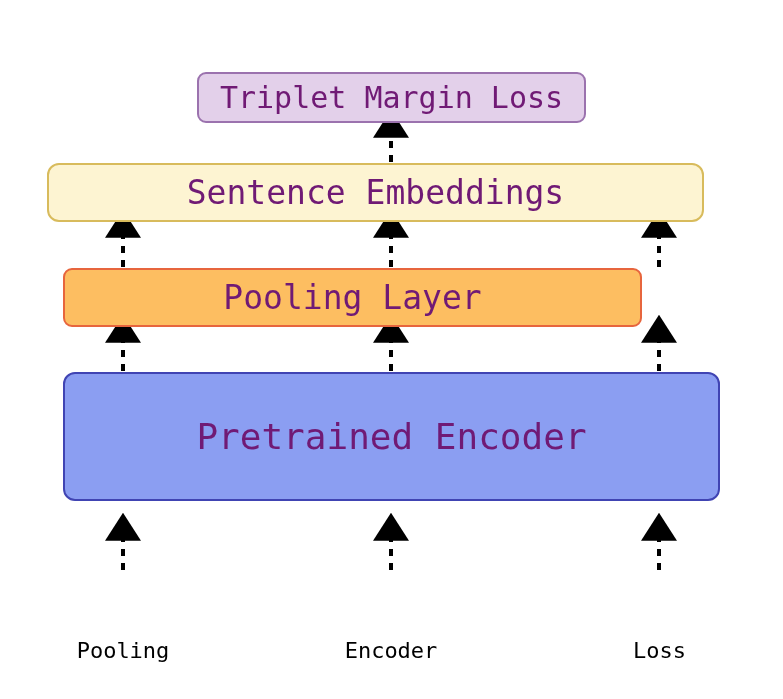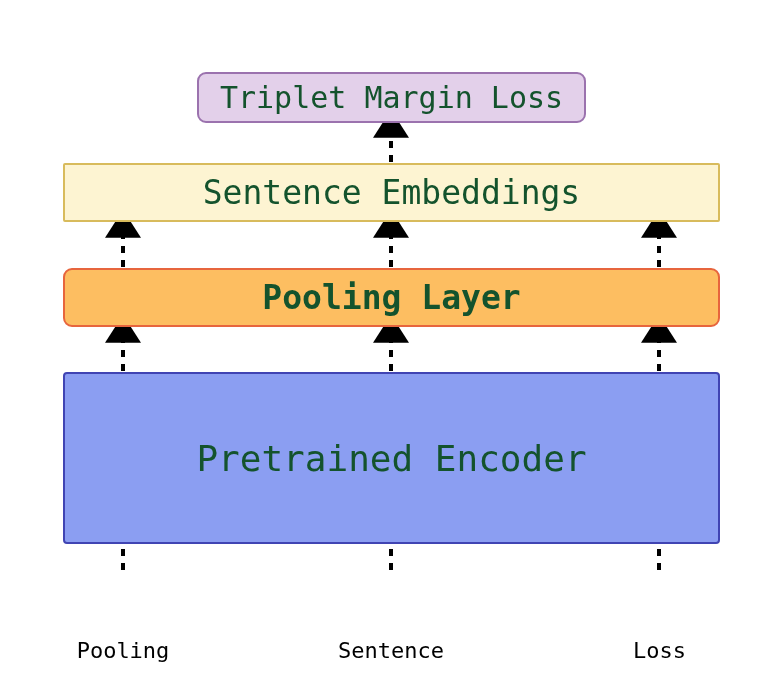--- a/index.html
+++ b/index.html
@@ -26,64 +26,63 @@
     height: 699px;
     pointer-events: none;
   }
   .node {
     position: absolute;
     box-sizing: border-box;
     display: flex;
     align-items: center;
     justify-content: center;
     text-align: center;
-    color: #14532d;
+    color: #701a75;
     letter-spacing: 0px;
     white-space: nowrap;
     z-index: 2;
   }
   .node-loss {
     left: 197px;
     top: 72px;
     width: 389px;
     height: 51px;
     background: #e3d0ea;
     border: 2.5px solid #9b72ae;
     border-radius: 9px;
     font-size: 30px;
   }
   .node-embeddings {
-    left: 63px;
+    left: 47px;
     top: 163px;
     width: 657px;
     height: 59px;
     background: #fdf4d2;
     border: 2.5px solid #d8bb5c;
-    border-radius: 2px;
+    border-radius: 12px;
     font-size: 33px;
   }
   .node-pooling {
     left: 63px;
     top: 268px;
-    width: 657px;
+    width: 579px;
     height: 59px;
     background: #fdbe61;
     border: 2.5px solid #e7653d;
     border-radius: 9px;
     font-size: 33px;
-    font-weight: bold;
   }
   .node-encoder {
     left: 63px;
     top: 372px;
     width: 657px;
-    height: 172px;
+    height: 129px;
     background: #8b9ef2;
     border: 2.5px solid #4044b3;
-    border-radius: 4px;
+    border-radius: 12px;
     font-size: 36px;
   }
   .input-label {
     position: absolute;
     color: #000000;
     font-size: 22px;
     line-height: 31px;
     text-align: center;
     white-space: pre;
     z-index: 2;
@@ -146,21 +145,21 @@
   <div class="node node-pooling">Pooling Layer</div>
 
   <div class="node node-encoder">Pretrained Encoder</div>
 
   <div class="input-label input-label-better">
     <div>Pooling</div>
     
   </div>
 
   <div class="input-label input-label-anchor">
-    <div>Sentence</div>
+    <div>Encoder</div>
     
   </div>
 
   <div class="input-label input-label-worse">
     <div>Loss</div>
     
   </div>
 
 </div>
 

